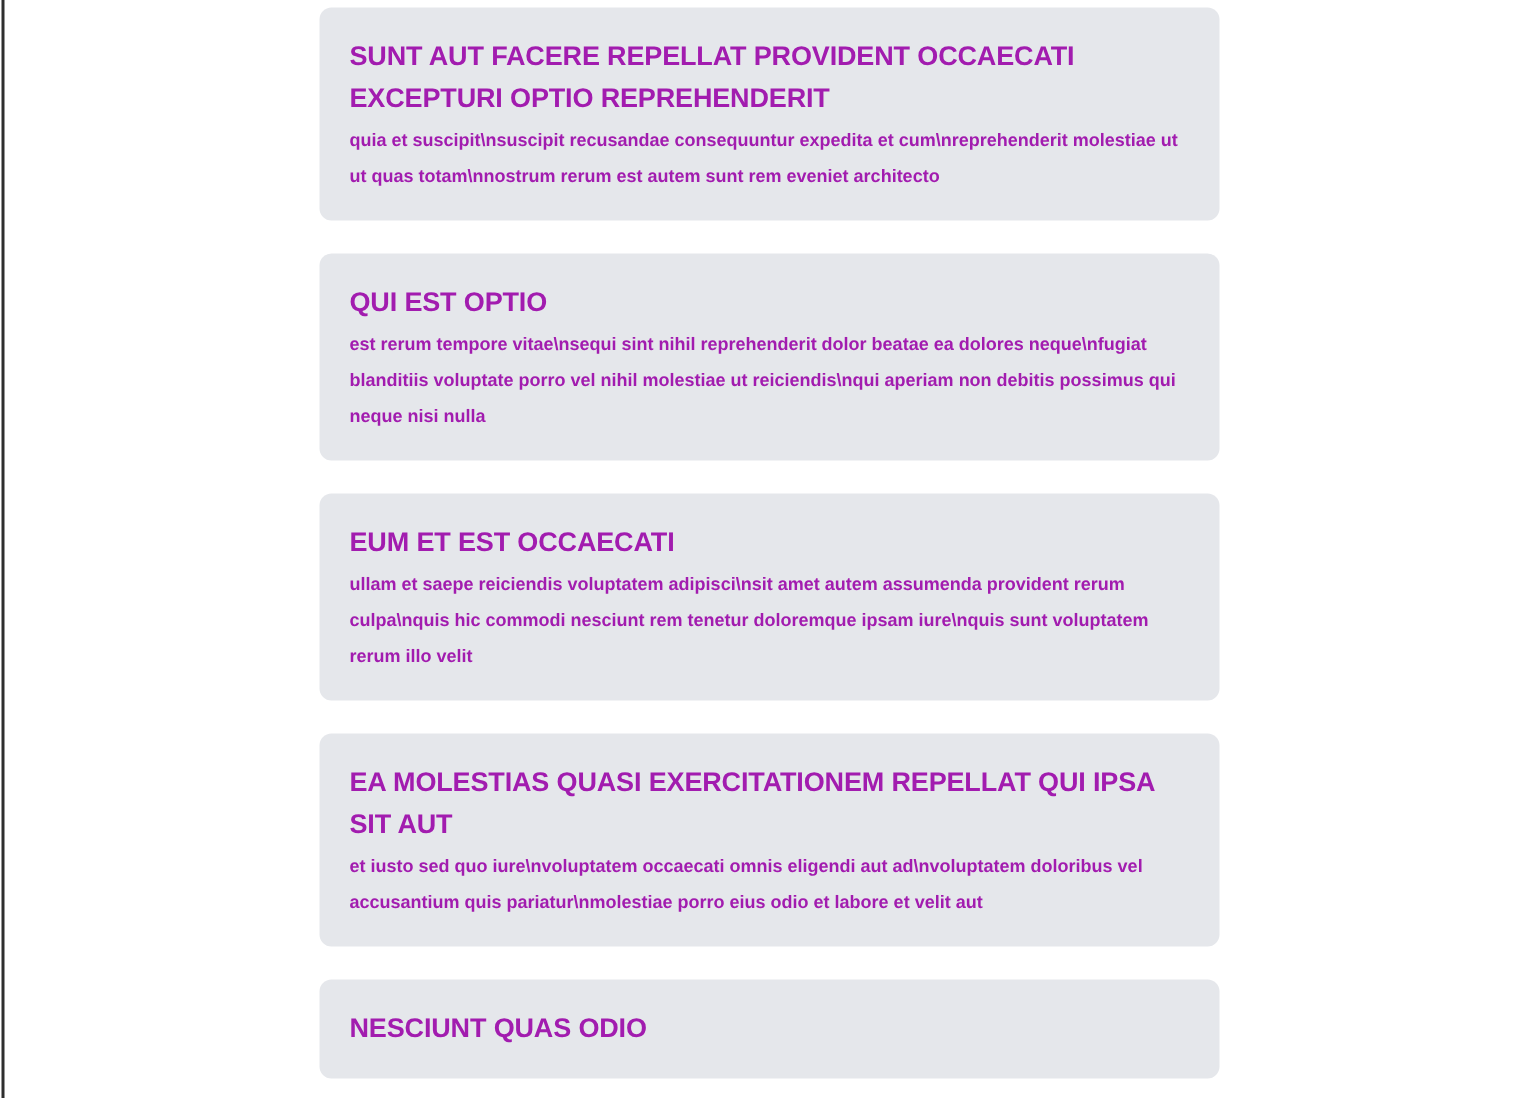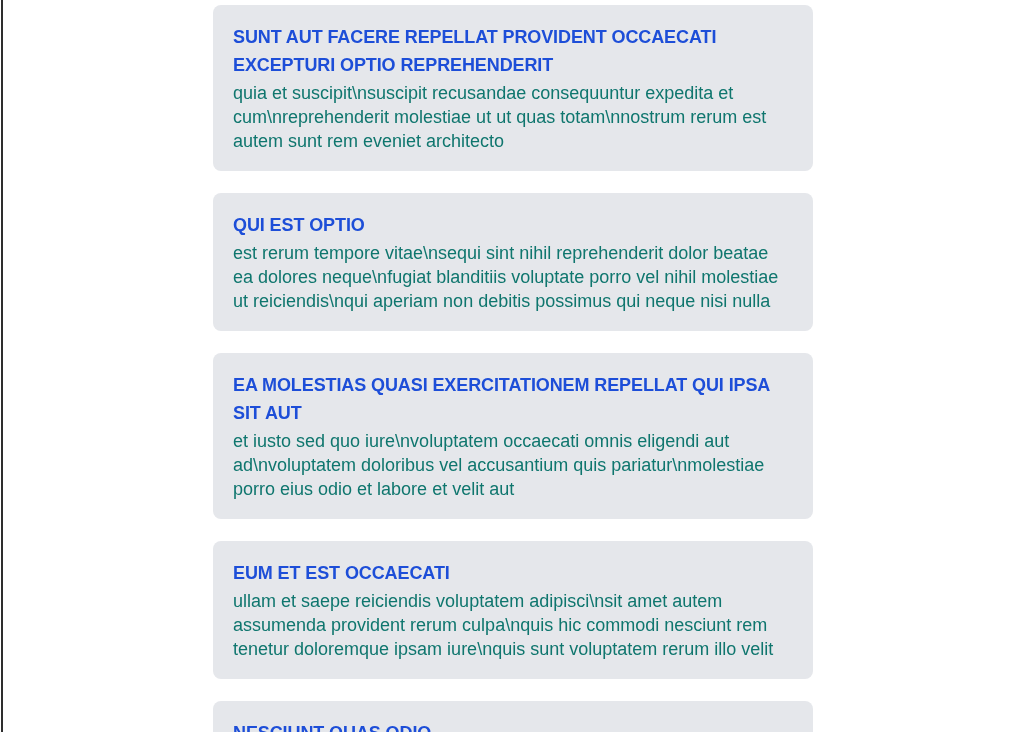--- a/index.html
+++ b/index.html
@@ -34,55 +34,55 @@
     padding: 18px 20px;
     margin-bottom: 22px;
     box-sizing: border-box;
   }
   .card-title {
     margin: 0 0 2px 0;
     font-size: 18px;
     line-height: 28px;
     font-weight: bold;
     letter-spacing: -0.1px;
-    color: #1d4ed8;
+    color: #a21caf;
   }
   .card-body {
     margin: 0;
-    font-size: 18px;
+    font-size: 12px;
     line-height: 24px;
-    font-weight: normal;
-    color: #0f766e;
+    font-weight: bold;
+    color: #a21caf;
   }
 </style>
 </head>
 <body>
 
 <div class="edge-line"></div>
 
 <main class="posts-list">
 
   <article class="card">
     <h2 class="card-title">SUNT AUT FACERE REPELLAT PROVIDENT OCCAECATI EXCEPTURI OPTIO REPREHENDERIT</h2>
     <p class="card-body">quia et suscipit\nsuscipit recusandae consequuntur expedita et cum\nreprehenderit molestiae ut ut quas totam\nnostrum rerum est autem sunt rem eveniet architecto</p>
   </article>
 
   <article class="card">
     <h2 class="card-title">QUI EST OPTIO</h2>
     <p class="card-body">est rerum tempore vitae\nsequi sint nihil reprehenderit dolor beatae ea dolores neque\nfugiat blanditiis voluptate porro vel nihil molestiae ut reiciendis\nqui aperiam non debitis possimus qui neque nisi nulla</p>
   </article>
 
   <article class="card">
-    <h2 class="card-title">EA MOLESTIAS QUASI EXERCITATIONEM REPELLAT QUI IPSA SIT AUT</h2>
-    <p class="card-body">et iusto sed quo iure\nvoluptatem occaecati omnis eligendi aut ad\nvoluptatem doloribus vel accusantium quis pariatur\nmolestiae porro eius odio et labore et velit aut</p>
+    <h2 class="card-title">EUM ET EST OCCAECATI</h2>
+    <p class="card-body">ullam et saepe reiciendis voluptatem adipisci\nsit amet autem assumenda provident rerum culpa\nquis hic commodi nesciunt rem tenetur doloremque ipsam iure\nquis sunt voluptatem rerum illo velit</p>
   </article>
 
   <article class="card">
-    <h2 class="card-title">EUM ET EST OCCAECATI</h2>
-    <p class="card-body">ullam et saepe reiciendis voluptatem adipisci\nsit amet autem assumenda provident rerum culpa\nquis hic commodi nesciunt rem tenetur doloremque ipsam iure\nquis sunt voluptatem rerum illo velit</p>
+    <h2 class="card-title">EA MOLESTIAS QUASI EXERCITATIONEM REPELLAT QUI IPSA SIT AUT</h2>
+    <p class="card-body">et iusto sed quo iure\nvoluptatem occaecati omnis eligendi aut ad\nvoluptatem doloribus vel accusantium quis pariatur\nmolestiae porro eius odio et labore et velit aut</p>
   </article>
 
   <article class="card">
     <h2 class="card-title">NESCIUNT QUAS ODIO</h2>
     <p class="card-body"></p>
   </article>
 
 </main>
 
 </body></html>

